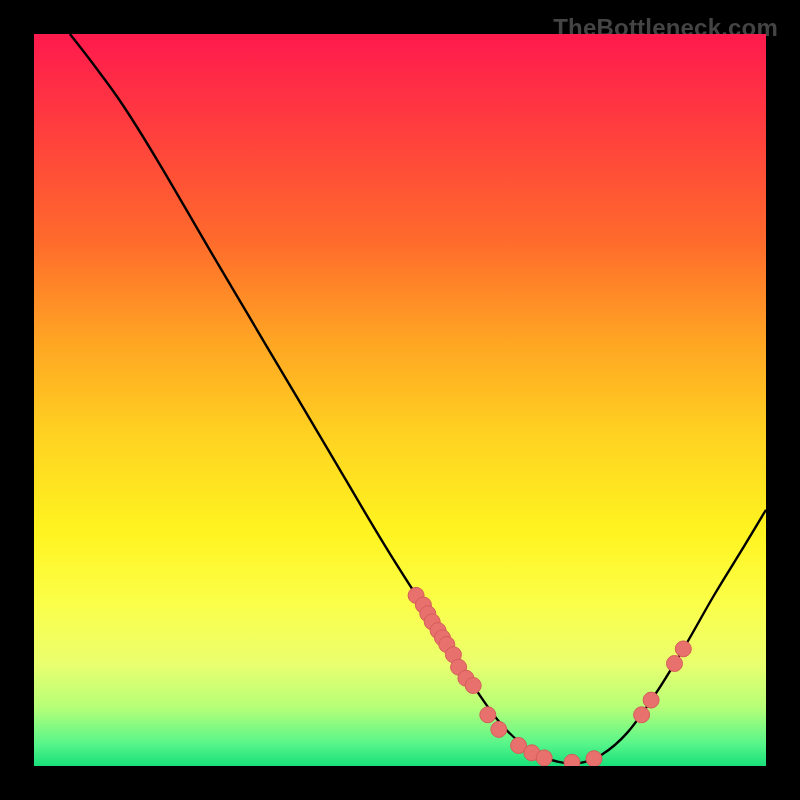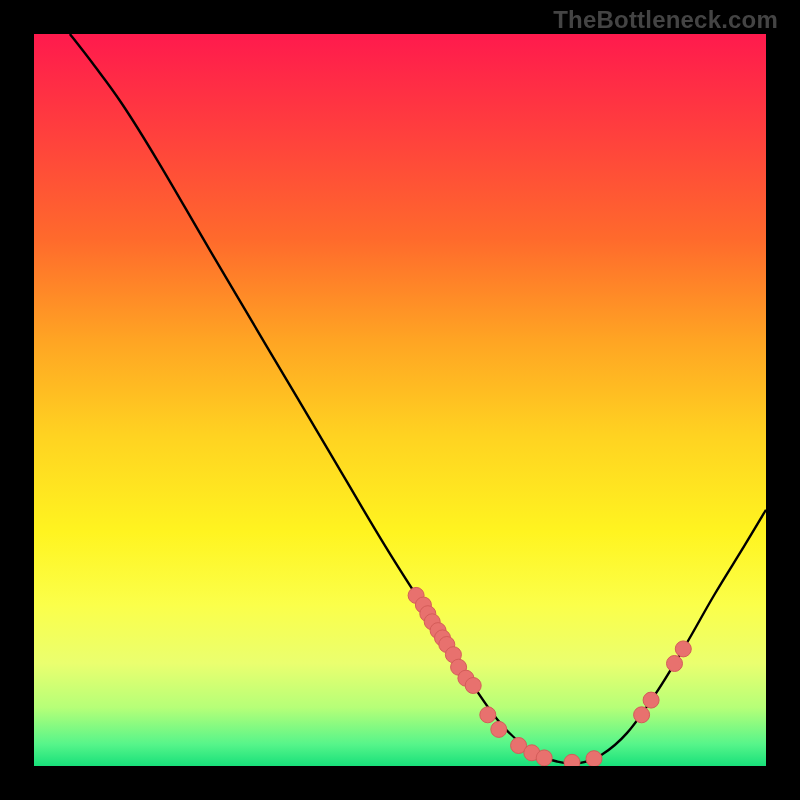--- a/index.html
+++ b/index.html
@@ -12,21 +12,21 @@
     font-family: Arial, Helvetica, sans-serif;
   }
   .outer {
     position: relative;
     width: 800px;
     height: 800px;
     background: #000;
   }
   .watermark {
     position: absolute;
-    top: 6px;
+    top: 14px;
     right: 22px;
     font-size: 24px;
     font-weight: 600;
     color: #444;
     letter-spacing: 0.2px;
   }
   .plot {
     position: absolute;
     left: 34px;
     top: 34px;

